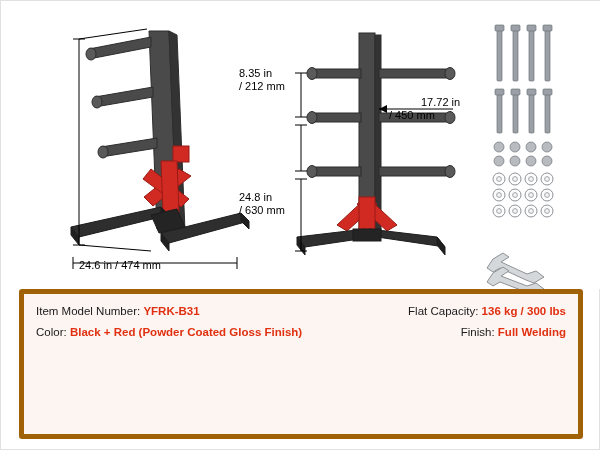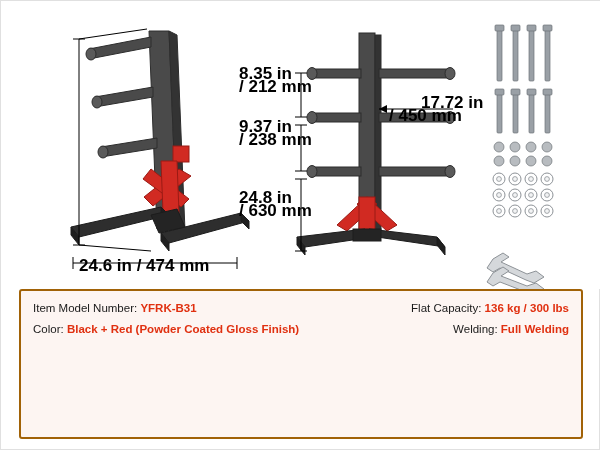--- a/index.html
+++ b/index.html
@@ -27,36 +27,36 @@
     position: absolute;
     left: 0; top: 0;
     width: 600px;
     height: 288px;
     background: #ffffff;
   }
   #diagram svg { display: block; }
 
   .dimlabel {
     position: absolute;
-    font-size: 17px;
-    font-weight: bold;
+    font-size: 11px;
+    font-weight: normal;
     color: #000000;
     line-height: 13px;
     white-space: nowrap;
   }
 
   
   #specs {
     position: absolute;
     left: 18px;
     top: 288px;
     width: 564px;
     height: 150px;
     background: #fdf5f2;
-    border: 2px solid #a16207;
+    border: 5px solid #a16207;
     border-radius: 3px;
     box-sizing: border-box;
     padding: 8px 12px 6px 12px;
     font-size: 11.5px;
     color: #1a1a1a;
     line-height: 19px;
   }
   .specrow {
     display: block;
     width: 100%;
@@ -236,22 +236,20 @@
           <path d="M492,258 l10,-6 6,4 -8,5 26,12 9,-3 8,6 -10,6 -8,-3 -26,-12 -7,4 -6,-4 z"></path>
           <path d="M492,272 l10,-6 6,4 -8,5 26,10 9,-3 8,6 -10,6 -8,-3 -26,-10 -7,4 -6,-4 z"></path>
         </g>
       </g>
     </svg>
 
     <div class="dimlabel" style="left:78px; top:258px;"><span>24.6 in / 474 mm</span></div>
 
     <div class="dimlabel" style="left:238px; top:66px;"><span style="white-space:pre-line;">8.35 in
 / 212 mm</span></div>
-    <div class="dimlabel" style="left:238px; top:119px;"><span style="white-space:pre-line;">9.37 in
-/ 238 mm</span></div>
     <div class="dimlabel" style="left:238px; top:190px;"><span style="white-space:pre-line;">24.8 in
 / 630 mm</span></div>
     <div class="dimlabel" style="left:388px; top:95px;"><span style="white-space:pre-line;margin-left:32px;">17.72 in
 / 450 mm</span></div>
   </div>
 
   <div id="specs">
 
     <div class="specrow">
       <span class="lbl">Item Model Number:</span>
@@ -261,21 +259,21 @@
         <span class="val">136 kg / 300 lbs</span>
       </span>
     </div>
     <div class="clear"></div>
 
 
     <div class="specrow">
       <span class="lbl">Color:</span>
       <span class="val">Black + Red (Powder Coated Gloss Finish)</span>
       <span class="right">
-        <span class="lbl">Welding:</span>
+        <span class="lbl">Finish:</span>
         <span class="val">Full Welding</span>
       </span>
     </div>
     <div class="clear"></div>
 
 
   </div>
 </div>
 
 </body></html>

